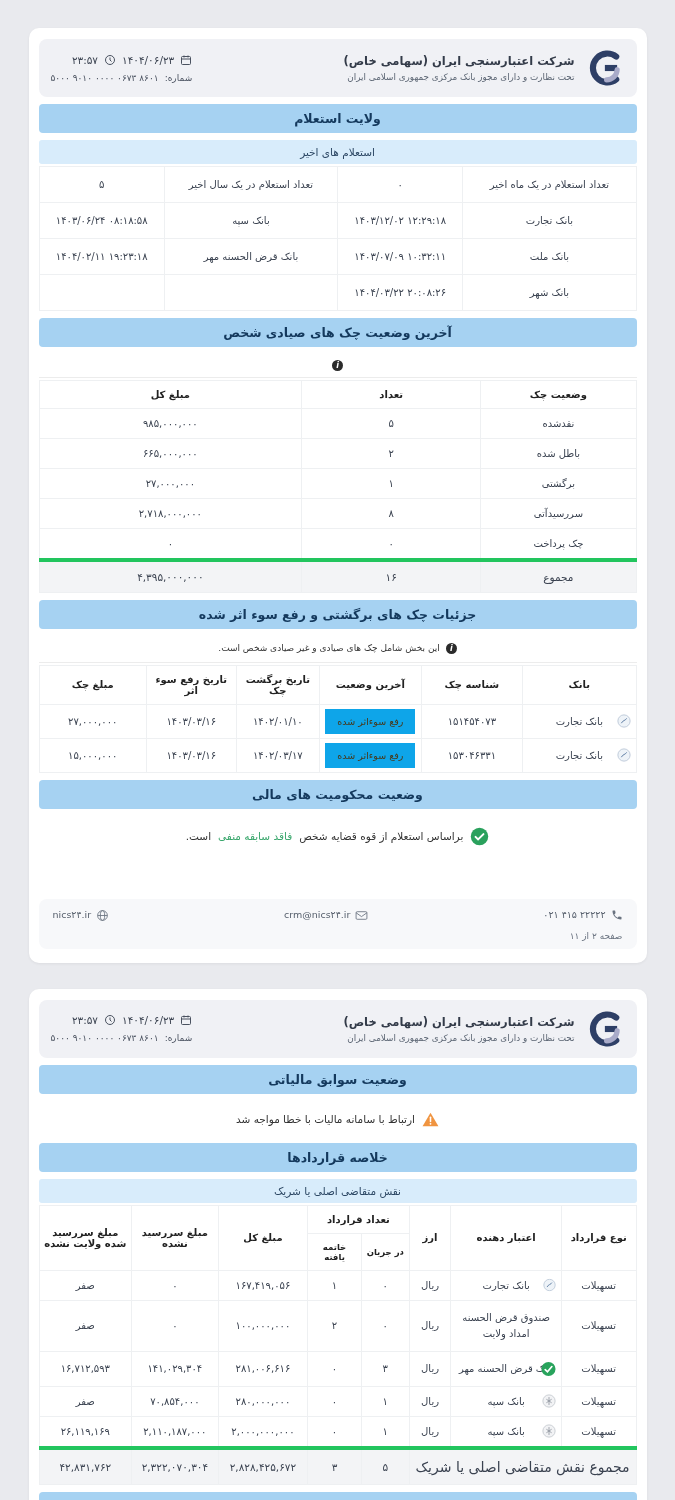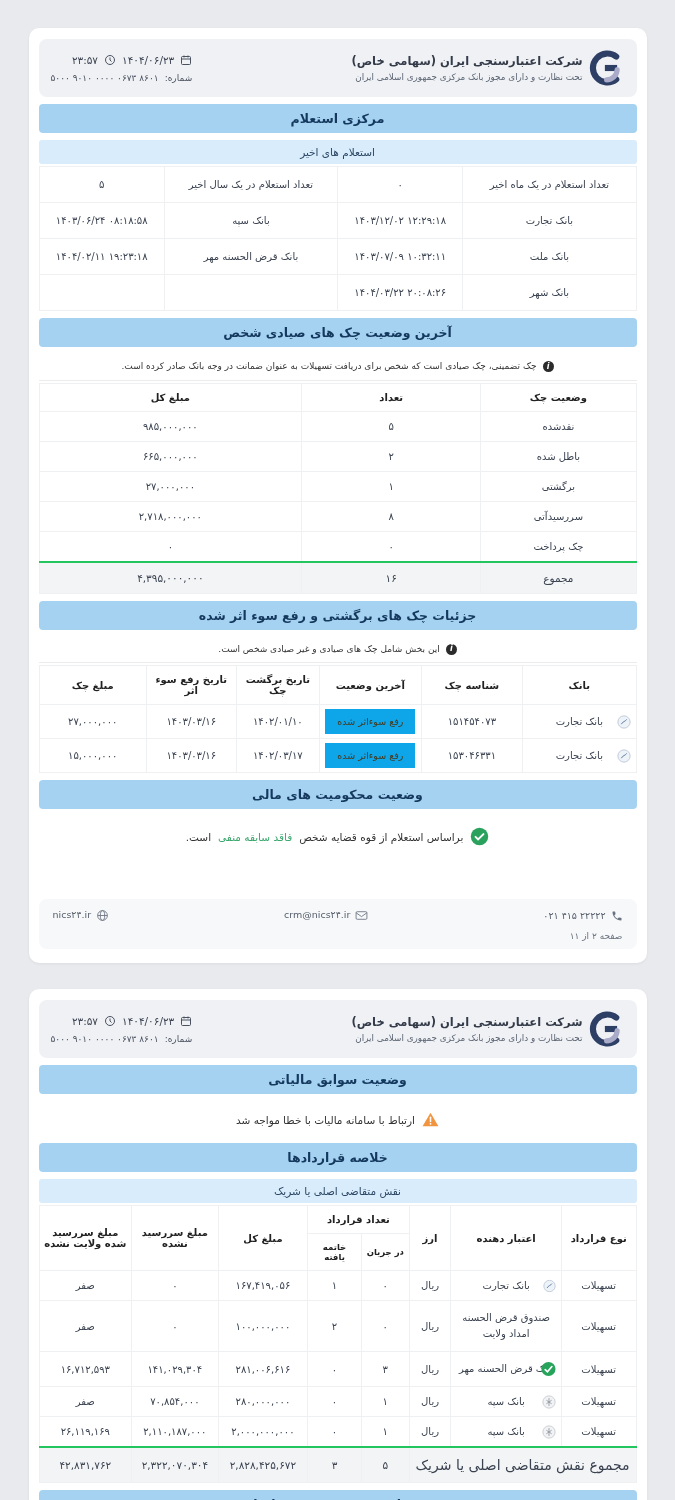--- a/index.html
+++ b/index.html
@@ -14,21 +14,21 @@
     width:618px; margin:0 auto; background:#fff; border-radius:10px;
     padding:4px 0 2px; box-shadow:0 1px 3px rgba(0,0,0,.06);
   }
   .page1 { margin-top:28px; }
   .page2 { margin-top:26px; }
   
   .hdr {
     display:flex; justify-content:space-between; align-items:center;
     background:#f0f1f5; margin:7px 10px; border-radius:8px; padding:8px 12px;
   }
-  .hdr-brand { display:flex; align-items:center; gap:0; }
+  .hdr-brand { display:flex; align-items:center; gap:8px; }
   .brand-txt .cname { font-size:11.5px; font-weight:bold; color:#333b49; }
   .brand-txt .csub  { font-size:8.8px; color:#5a6472; margin-top:4px; }
   .hdr-meta { text-align:left; }
   .meta-row { display:flex; justify-content:flex-start; flex-direction:row; align-items:center; gap:6px; direction:rtl; }
   .meta-row .ic { display:inline-flex; }
   .meta-row .v { font-size:10.5px; color:#3a4250; }
   .serial-row { margin-top:7px; font-size:9px; color:#4a5260; display:flex; gap:6px; align-items:center; }
   .num { direction:ltr; unicode-bidi:isolate; display:inline-block; }
   
   .banner {
@@ -50,21 +50,21 @@
     font-weight:bold; font-style:italic;
   }
   
   table.t { width:598px; margin:0 10px; border-collapse:collapse; table-layout:fixed; }
   .t th, .t td {
     border:1px solid #eef0f2; text-align:center; vertical-align:middle;
     font-size:10px; color:#3a4250; padding:9px 4px;
   }
   .t th { font-weight:bold; color:#222; font-size:10px; padding:8px 4px; }
   .t .tall td { padding:12px 4px; }
-  .total-row td { background:#f3f4f6; border-top:2px solid #22c55e; font-size:10.5px; }
+  .total-row td { background:#f3f4f6; border-top:4px solid #22c55e; font-size:10.5px; }
   .cred-cell { position:relative; }
   .cred-cell .bank-ic { position:absolute; right:5px; top:50%; transform:translateY(-50%); }
   .badge-yellow {
     display:inline-block; background:#0ea5e9; color:#47391a;
     padding:7px 12px; font-size:9.5px; white-space:nowrap;
   }
   .green-txt { color:#2aa15d; }
   .red-txt { color:#dd5b5b; }
   
   .centerline {
@@ -119,21 +119,21 @@
         </span>
         <span class="v num">۲۳:۵۷</span>
       </div>
       <div class="serial-row">
         <span>شماره:</span>
         <span class="num">۵۰۰۰ ۹۰۱۰ ۰۰۰۰ ۰۶۷۳ ۸۶۰۱</span>
       </div>
     </div>
   </div>
 
-  <div class="banner">مرکزی استعلام</div>
+  <div class="banner">ولایت استعلام</div>
   <div class="subbanner">استعلام های اخیر</div>
 
   <table class="t">
     <colgroup>
         <col style="width:29%">
         <col style="width:21%">
         <col style="width:29%">
         <col style="width:21%">
       </colgroup>
     <tbody>
@@ -160,21 +160,20 @@
       <td><span class="num">۱۴۰۴/۰۳/۲۲ ۲۰:۰۸:۲۶</span></td>
       <td></td>
       <td><span class="num"></span></td>
     </tr>
   </tbody>
     </table>
 
   <div class="banner">آخرین وضعیت چک های صیادی شخص</div>
   <div class="note">
     <span class="info-dot">i</span>
-    <span>چک تضمینی، چک صیادی است که شخص برای دریافت تسهیلات به عنوان ضمانت در وجه بانک صادر کرده است.</span>
   </div>
 
   <table class="t">
     <colgroup>
         <col style="width:26%">
         <col style="width:30%">
         <col style="width:44%">
       </colgroup>
     <tbody>
         <tr>

